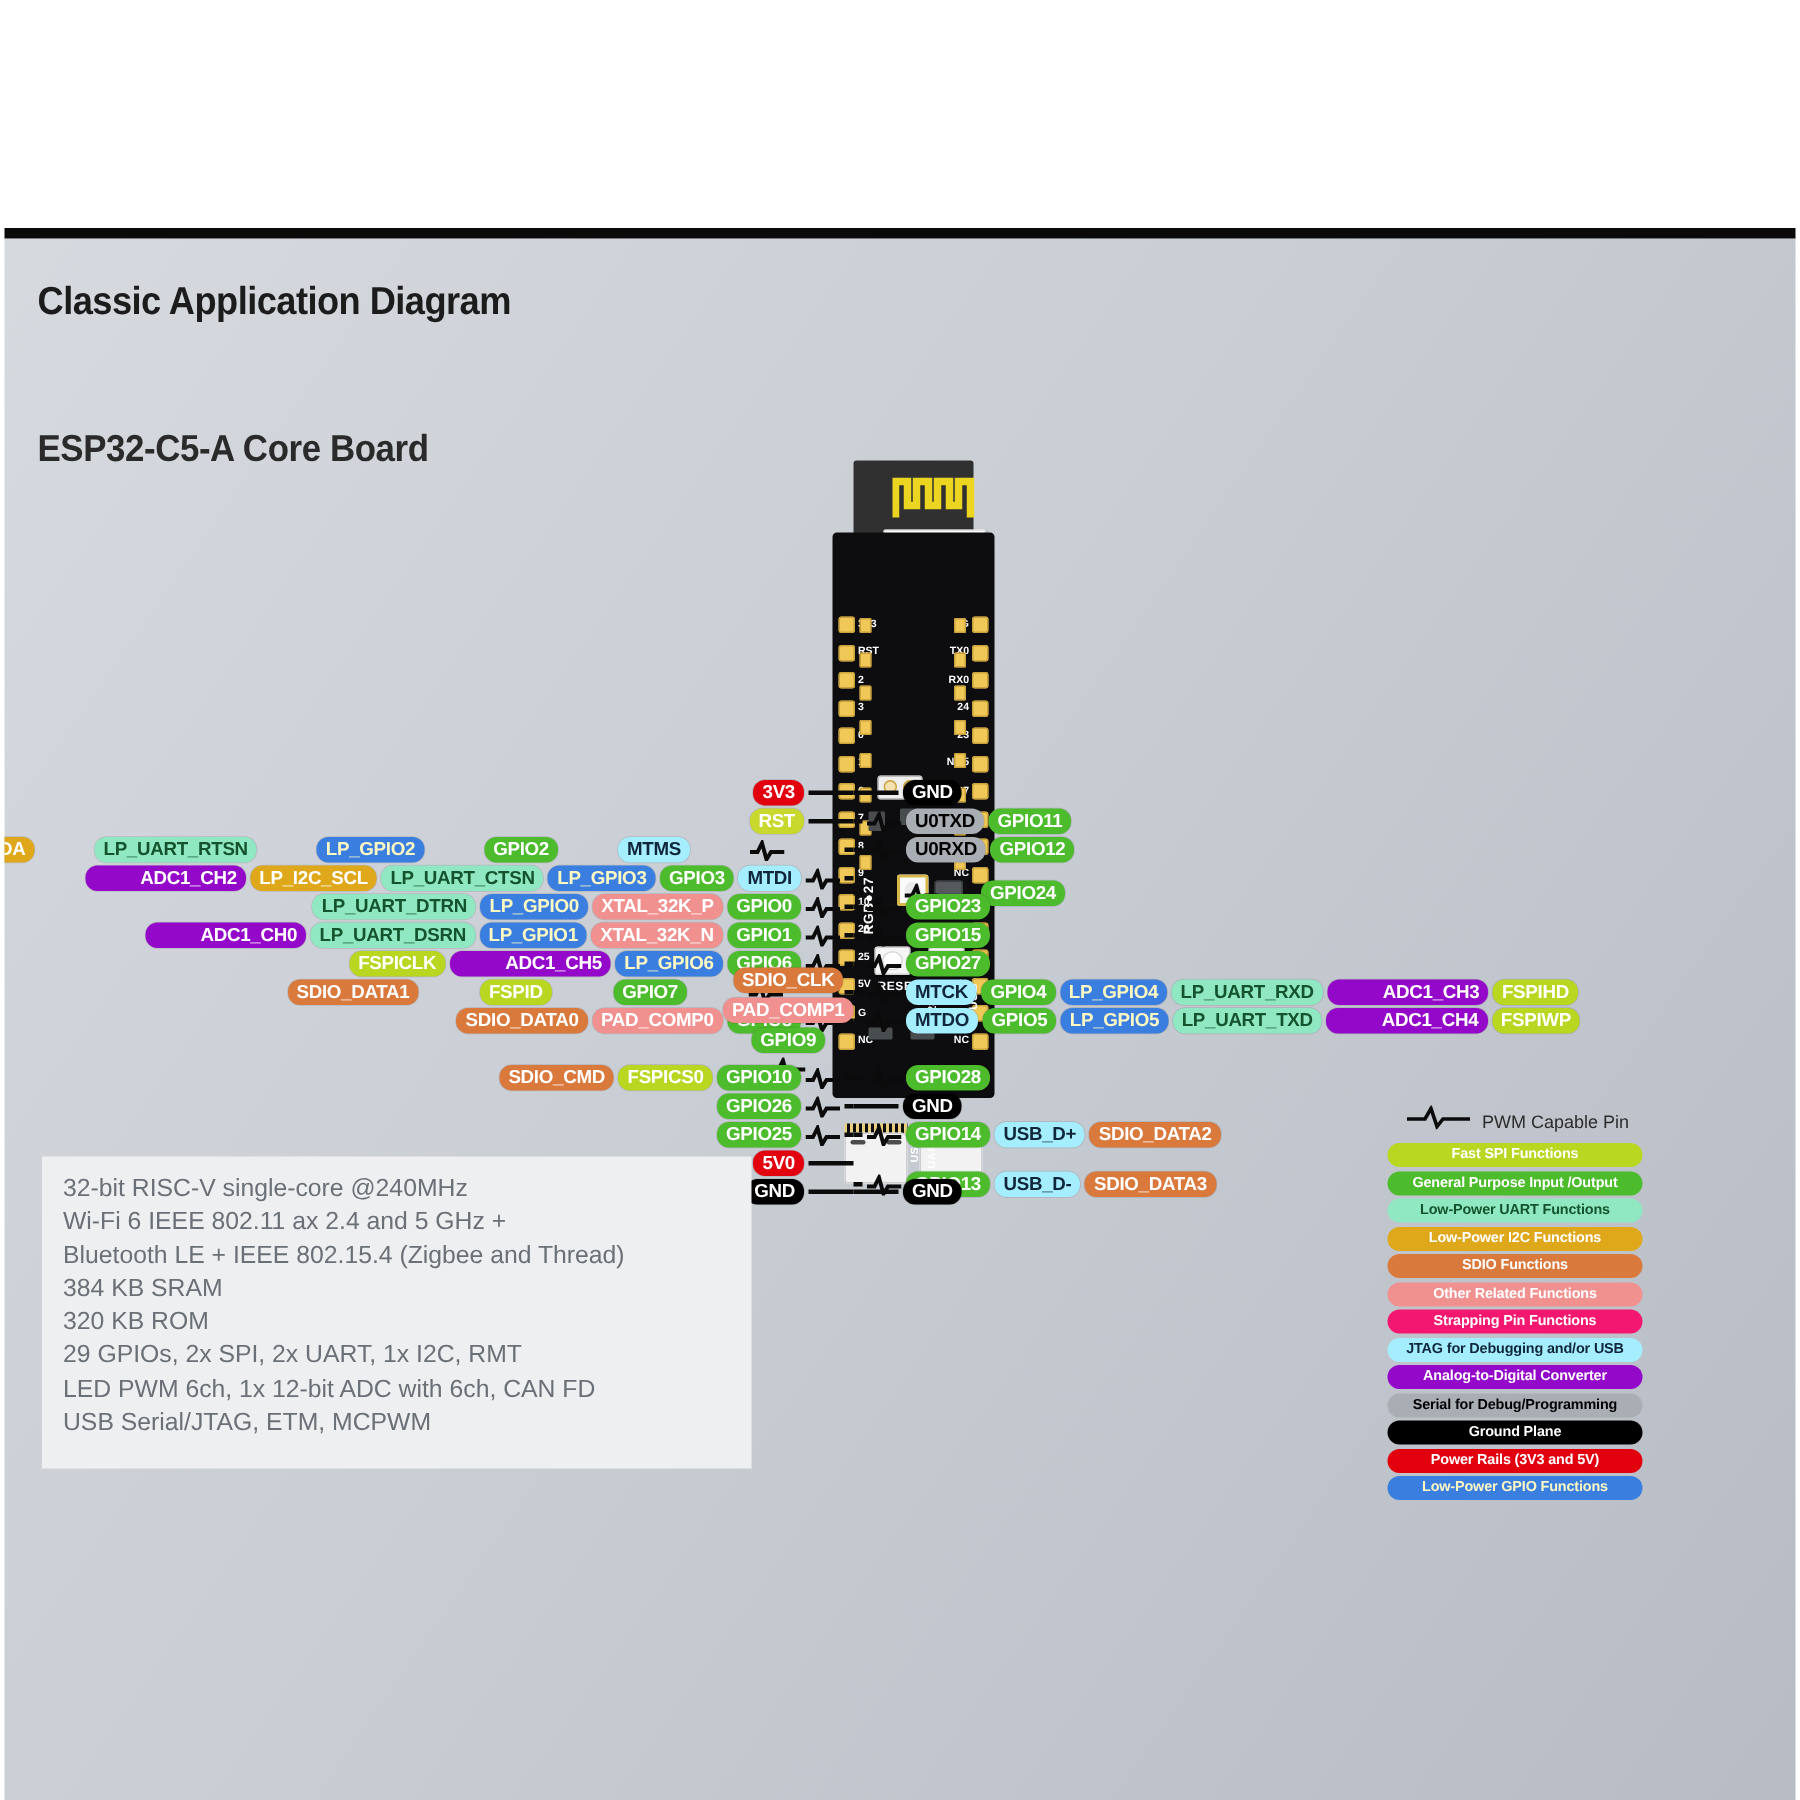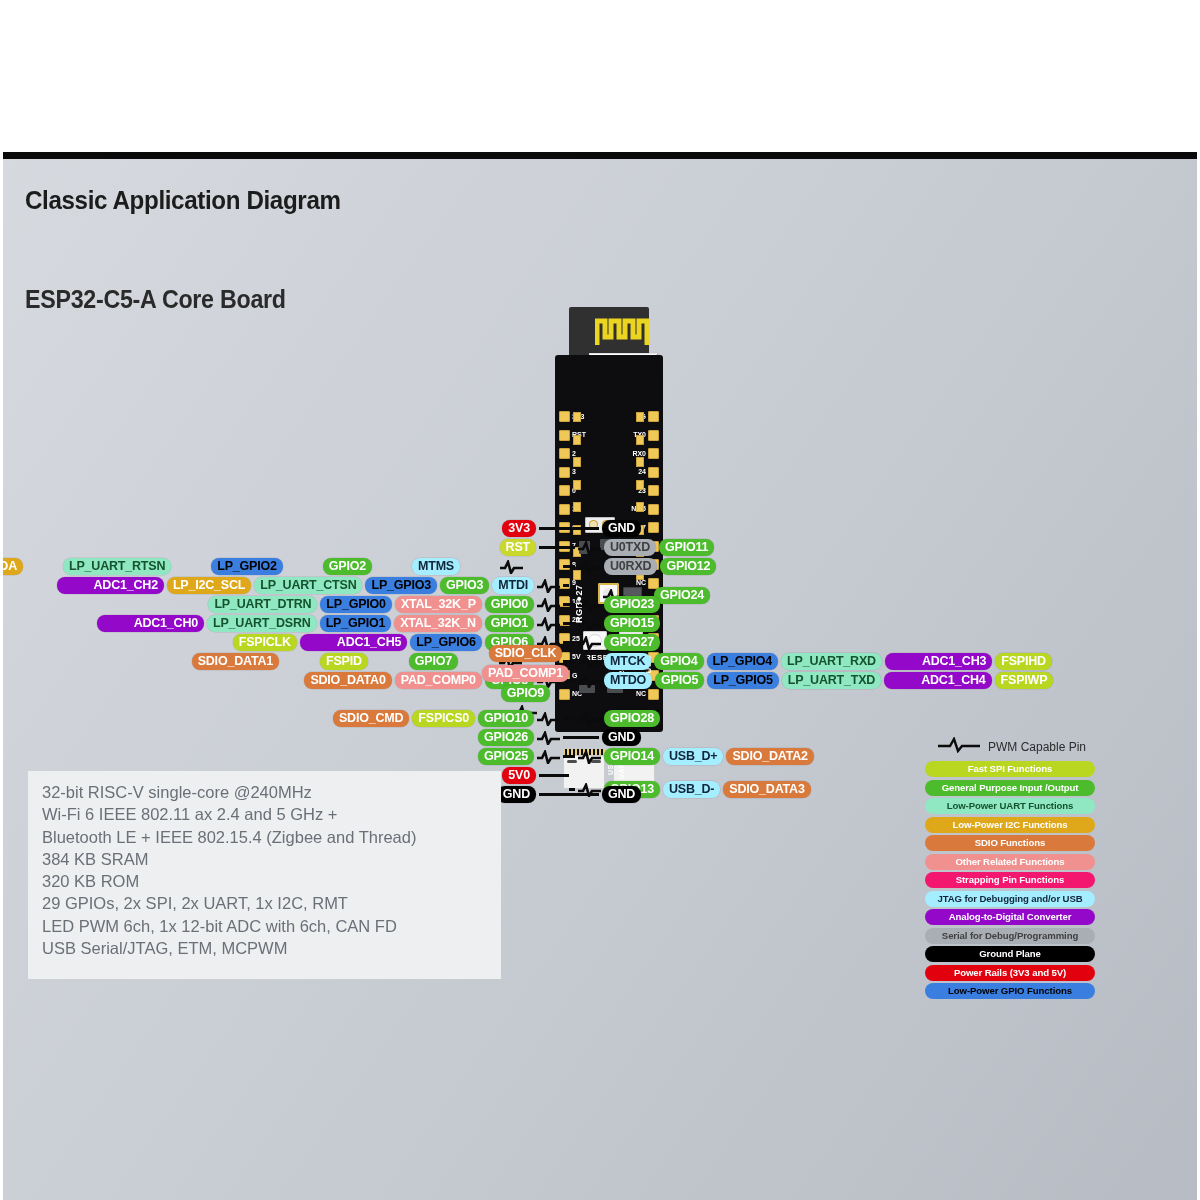--- a/index.html
+++ b/index.html
@@ -31,24 +31,24 @@
   
   .c-fspi   {background:#b9d621;color:#ffffff;}
   .c-gpio   {background:#4cbb2c;color:#ffffff;}
   .c-lpuart {background:#8fe8c2;color:#14532d;}
   .c-lpi2c  {background:#dfa81b;color:#ffffff;}
   .c-sdio   {background:#d9793c;color:#ffffff;}
   .c-other  {background:#f0918f;color:#ffffff;}
   .c-strap  {background:#f4176f;color:#ffffff;}
   .c-jtag   {background:#a5eeff;color:#10263a;}
   .c-adc    {background:#9408c9;color:#ffffff;padding-left:37px;}
-  .c-serial {background:#a9aeb4;color:#404040;}
+  .c-serial {background:#a9aeb4;color:#000000;}
   .c-gnd    {background:#000000;color:#ffffff;}
   .c-power  {background:#e2000f;color:#ffffff;}
-  .c-lpgpio {background:#3a7fe0;color:#000000;}
+  .c-lpgpio {background:#3a7fe0;color:#fef9c3;}
   .c-rst    {background:#c8d82c;color:#ffffff;}
 
   
   .lead{display:inline-block;height:3px;background:#0b0b0b;}
   .pwm{display:inline-block;width:23px;height:14px;position:relative;}
   .pwm svg{position:absolute;left:0;top:0;}
 
   
   .board{position:absolute;left:552px;top:148px;width:108px;height:425px;}
   .pcb{position:absolute;left:0;top:48px;width:108px;height:377px;background:#0d0d10;border-radius:3px;}

